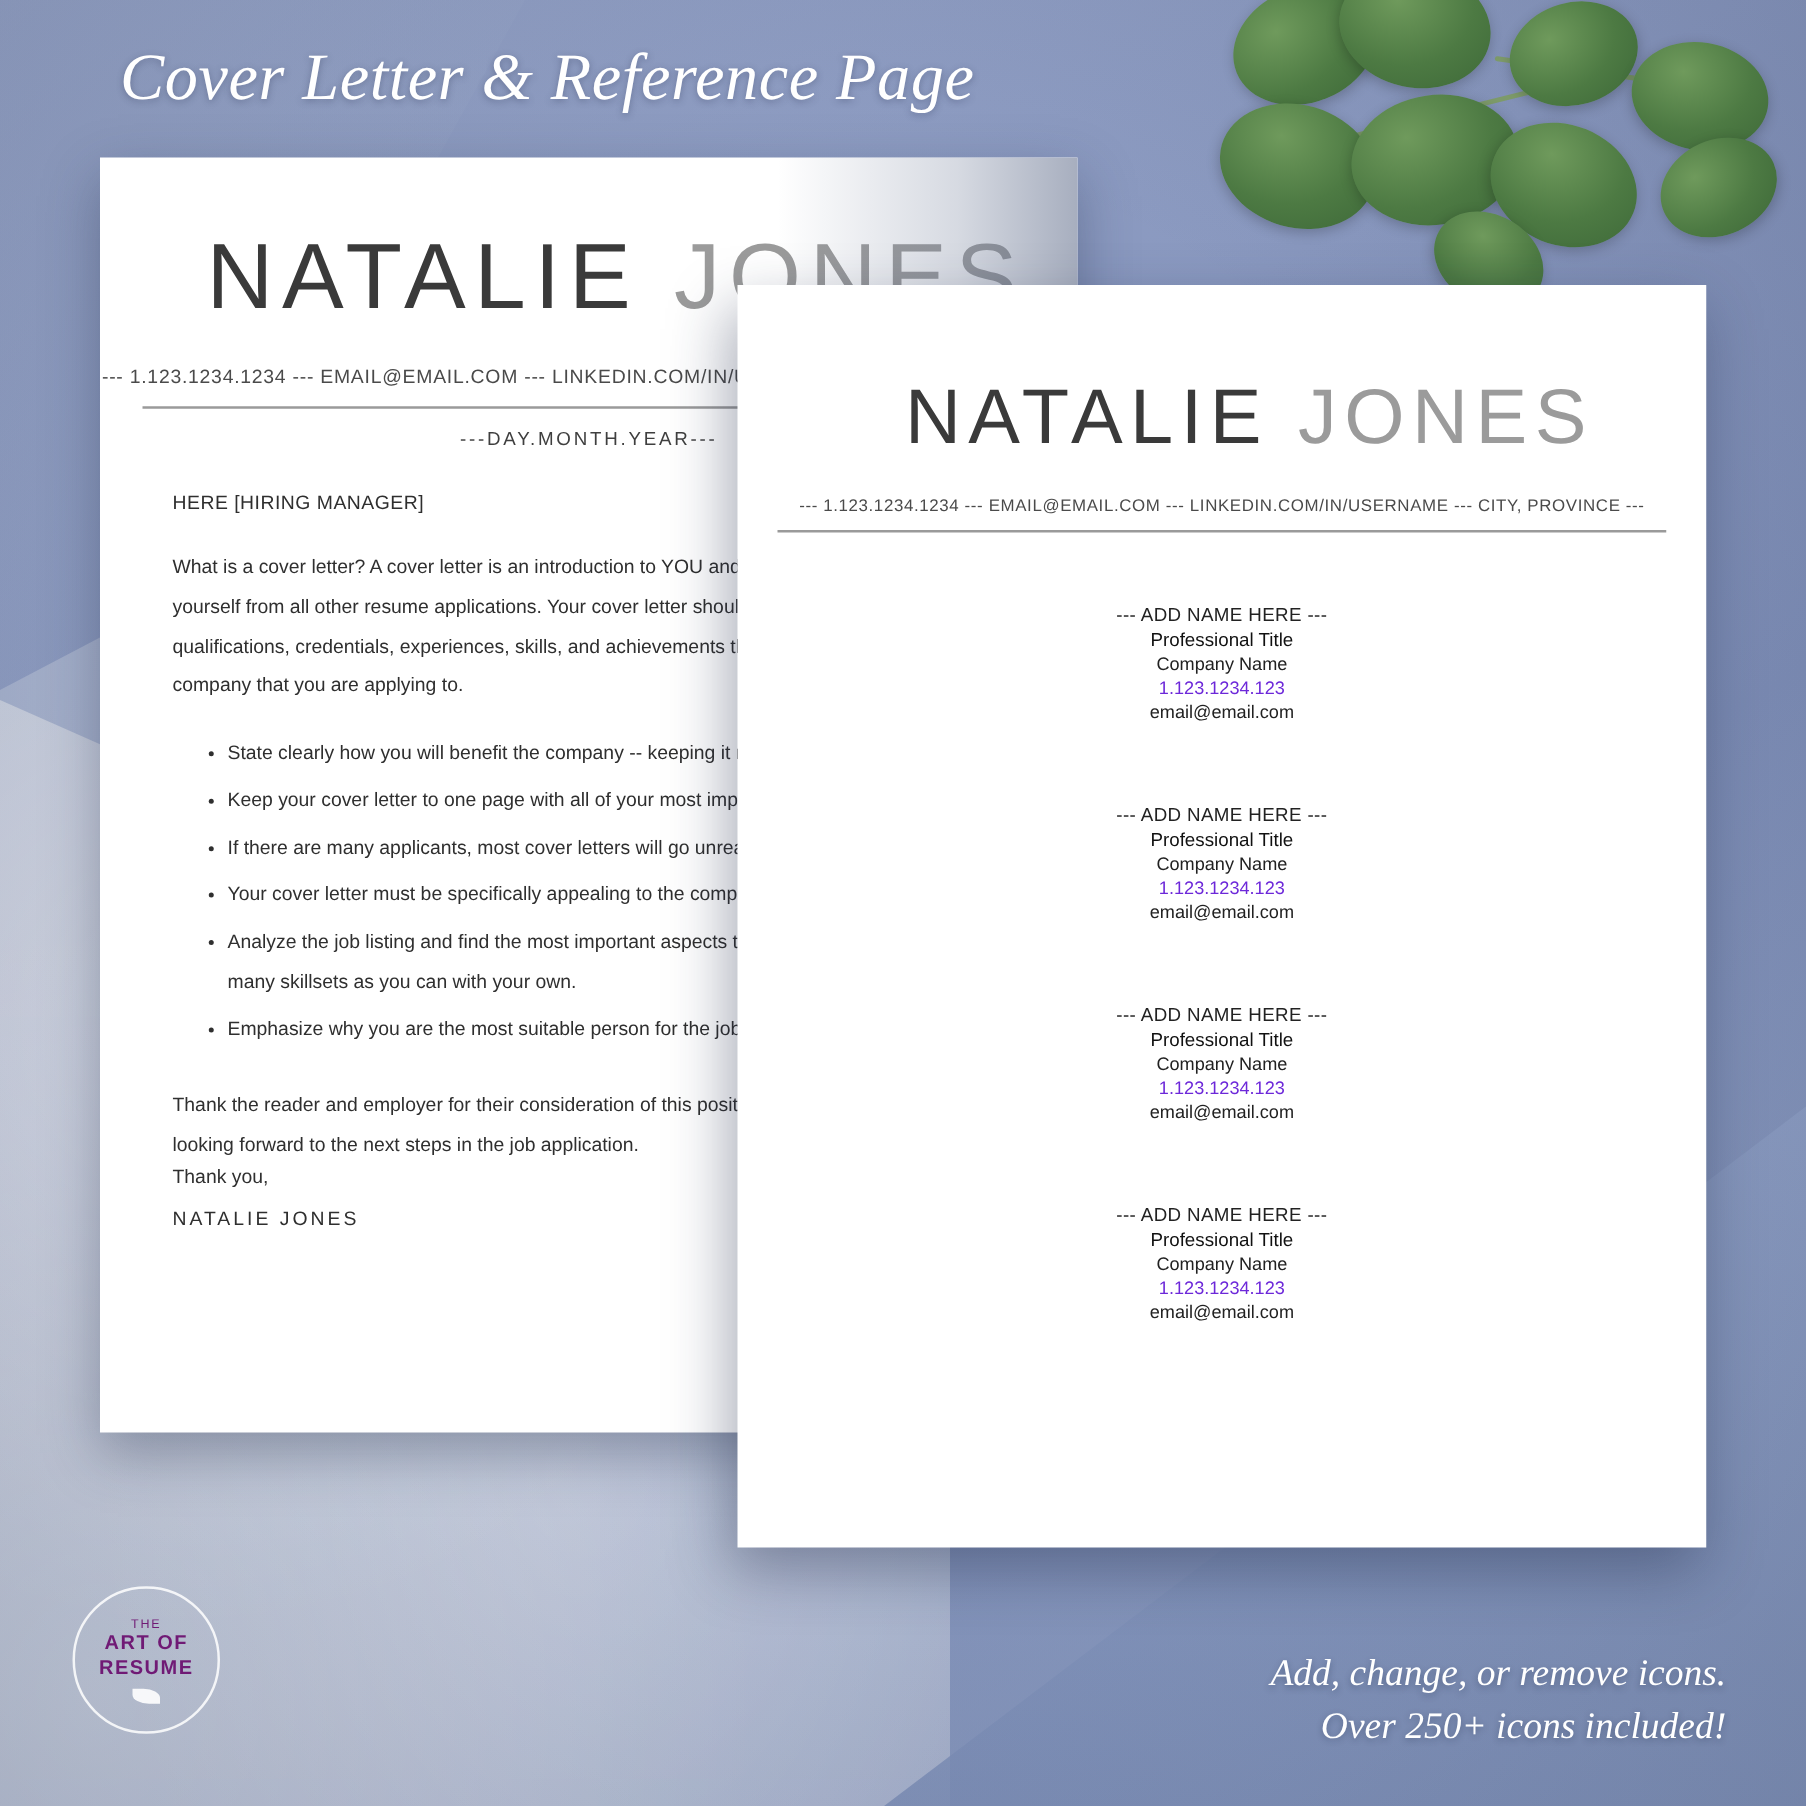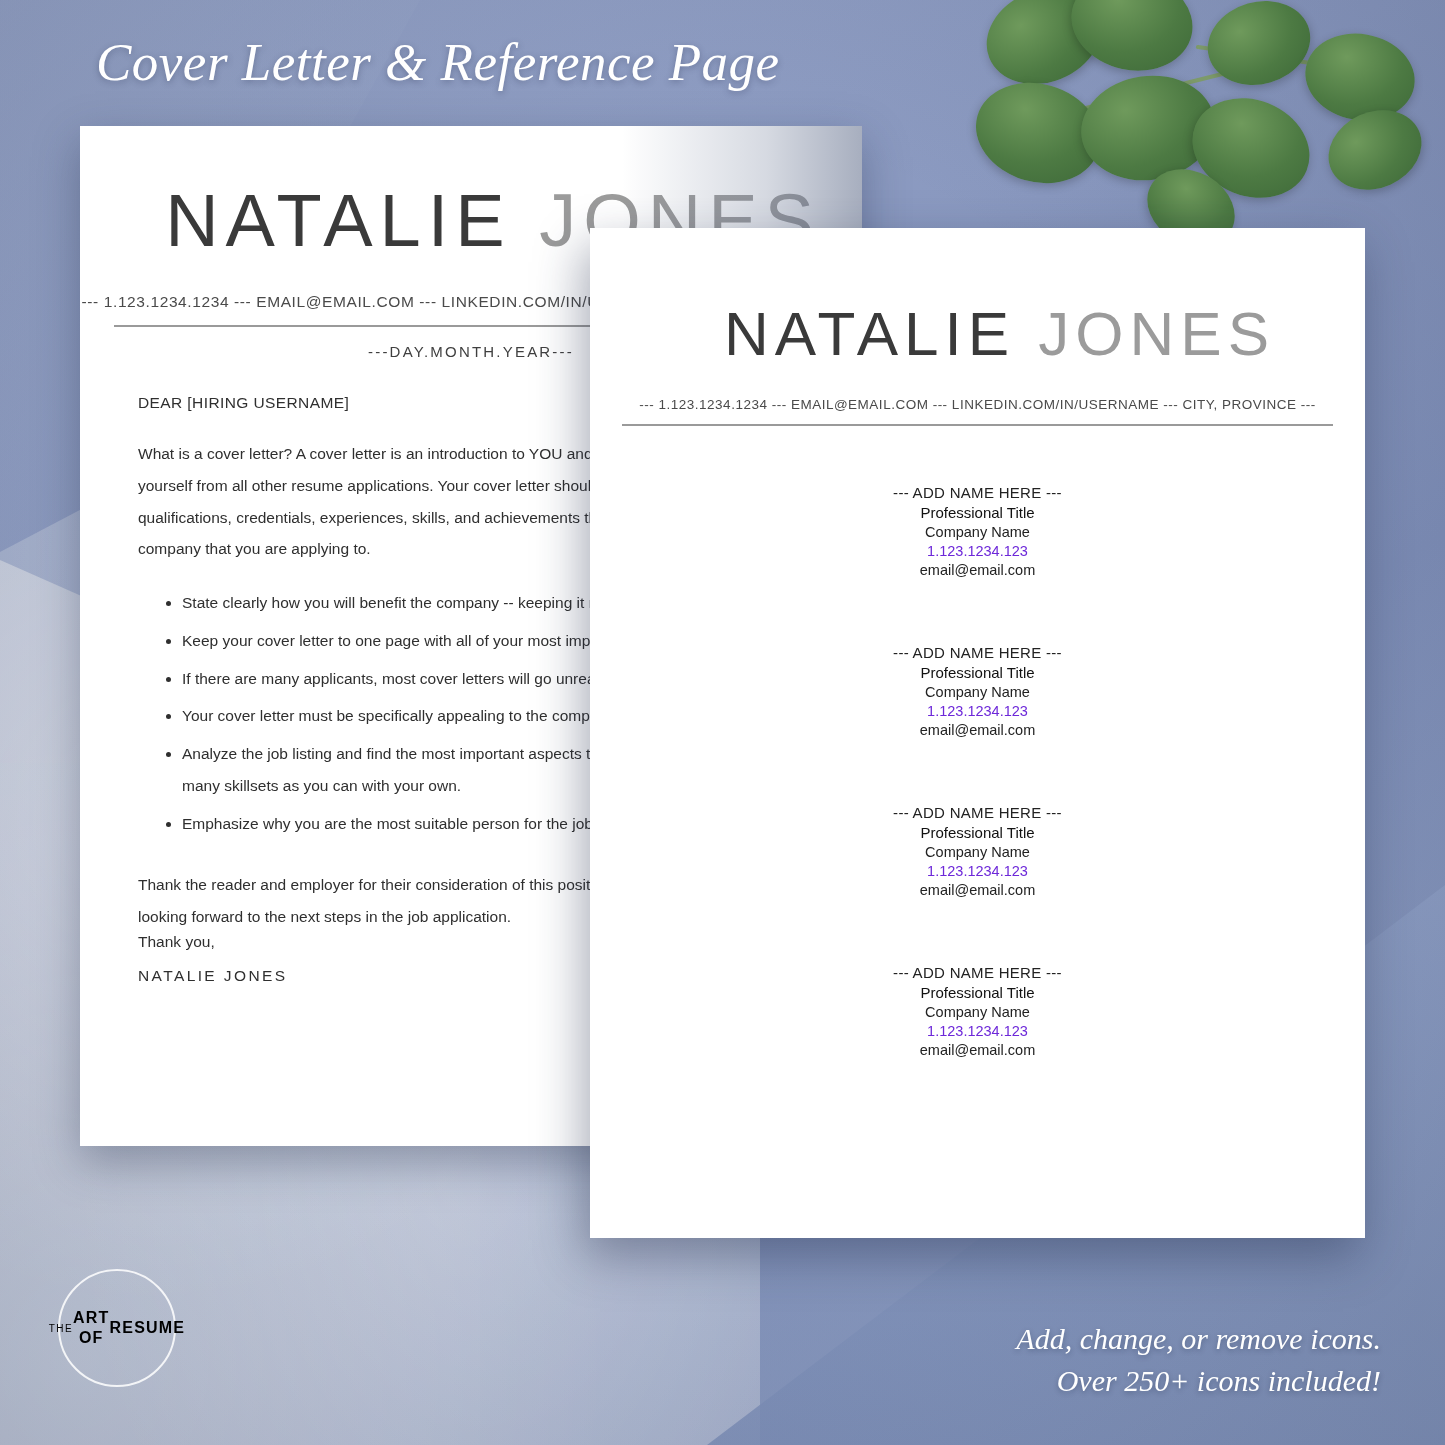--- a/index.html
+++ b/index.html
@@ -137,22 +137,22 @@
   .ref-title { font-size:15px; color:#111; font-weight:normal; margin-top:3px; }
   .ref-company { font-size:14.5px; color:#222; margin-top:3px; }
   .ref-phone { font-size:14.5px; color:#6d28d9; margin-top:3px; }
   .ref-email { font-size:14.5px; color:#222; margin-top:3px; }
 
   
   .logo {
     position:absolute; left:58px; bottom:58px;
     width:118px; height:118px; border-radius:50%;
     border:2px solid rgba(255,255,255,0.85);
-    display:flex; align-items:center; justify-content:center;
-    color:#000000;
+    display:flex; flex-direction:column; align-items:center; justify-content:center;
+    color:#701a75;
   }
   .logo-t1 { font-size:10px; letter-spacing:1.4px; }
   .logo-t2 { font-size:16px; letter-spacing:1.2px; font-weight:bold; line-height:1.25; text-align:center;}
   .logo-leaf { margin-top:6px; width:22px; height:12px;
     background:rgba(255,255,255,0.9);
     border-radius:0 60% 0 60%; }
 
   
   .caption {
     position:absolute; right:64px; bottom:42px;
@@ -193,21 +193,21 @@
 <div class="doc" id="doc-cover">
   <div class="name-line">
     <span class="name-first">NATALIE</span>
     <span class="name-last">JONES</span>
   </div>
   <div class="contact-line">--- 1.123.1234.1234 --- EMAIL@EMAIL.COM --- LINKEDIN.COM/IN/USERNAME --- CITY, PROVINCE ---</div>
   <div class="rule"></div>
   <div class="date-line">---DAY.MONTH.YEAR---</div>
 
   <div class="cl-body">
-    <div class="cl-salutation">DEAR [HIRING USERNAME]</div>
+    <div class="cl-salutation">HERE [HIRING MANAGER]</div>
     <div class="cl-para">What is a cover letter? A cover letter is an introduction to YOU and a crucial way to differentiate yourself from all other resume applications. Your cover letter should include notable qualifications, credentials, experiences, skills, and achievements that relate to the job and company that you are applying to.</div>
     <ul class="cl-list">
       <li>State clearly how you will benefit the company -- keeping it related to the job posting.</li>
       <li>Keep your cover letter to one page with all of your most important information.</li>
       <li>If there are many applicants, most cover letters will go unread if too long.</li>
       <li>Your cover letter must be specifically appealing to the companies needs.</li>
       <li>Analyze the job listing and find the most important aspects they are looking for, match as many skillsets as you can with your own.</li>
       <li>Emphasize why you are the most suitable person for the job -- convince them!</li>
     </ul>
     <div class="cl-closing">Thank the reader and employer for their consideration of this position and let them know you are looking forward to the next steps in the job application.</div>

